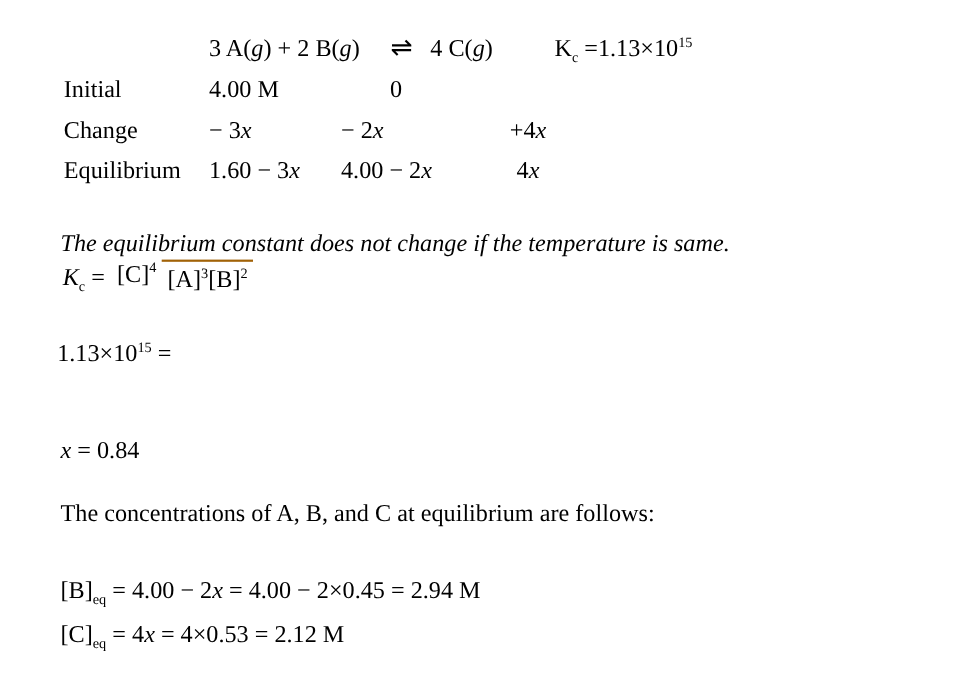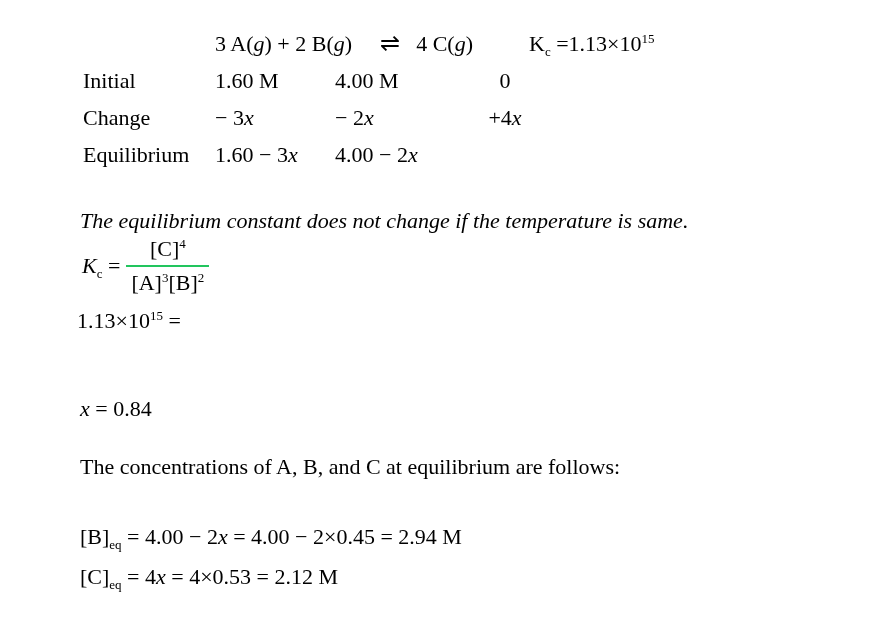--- a/index.html
+++ b/index.html
@@ -5,45 +5,44 @@
   html, body { margin: 0; padding: 0; background: #ffffff; }
   .page {
     position: relative;
     width: 692px;
     height: 630px;
     background: #ffffff;
     color: #000000;
     font-family: "Liberation Serif", "DejaVu Serif", serif;
     font-size: 22px;
     overflow: hidden;
-    margin-left: 25px;
   }
   .textline {
     position: absolute;
     white-space: nowrap;
     line-height: 30px;
   }
   .mathline {
     position: absolute;
     display: flex;
     align-items: center;
     white-space: nowrap;
   }
   .it { font-style: italic; }
   .sup { font-size: 13px; vertical-align: super; line-height: 0; }
   .sub { font-size: 13px; vertical-align: sub; line-height: 0; }
   .frac {
     display: inline-flex;
-    flex-direction: column;
-    align-items: center;
+    flex-direction: row;
+    align-items: flex-start;
     vertical-align: middle;
     margin-left: 6px;
   }
   .frac .num { padding: 0 5px 3px 5px; line-height: 26px; }
-  .frac .den { border-top: 2px solid #22c55e; padding: 3px 5px 0 5px; line-height: 26px; }
+  .frac .den { border-top: 2px solid #a16207; padding: 3px 5px 0 5px; line-height: 26px; }
   .ice-row {
     position: absolute;
     left: 58px;
     display: flex;
     line-height: 30px;
     white-space: nowrap;
   }
   .ice-row .lbl { width: 132px; text-align: left; }
   .ice-row .ca  { width: 120px; text-align: left; }
   .ice-row .cb  { width: 120px; text-align: left; }
@@ -59,34 +58,34 @@
 <body>
 
 <div class="page">
 
   <div class="textline" style="left:190px; top:28px;">
     <span><span>3 A(</span><span class="it">g</span><span>) + 2 B(</span><span class="it">g</span><span>)</span></span><span class="arrow">⇌</span><span><span>4 C(</span><span class="it">g</span><span>)</span></span><span class="kc-top"><span>K</span><span class="sub">c</span><span> =1.13×10</span><span class="sup">15</span></span>
   </div>
 
   <div class="ice-row" style="top:66px;">
     <span class="lbl">Initial</span>
-    <span class="ca"><span>1.60 M</span></span>
     <span class="cb"><span>4.00 M</span></span>
     <span class="cc"><span>0</span></span>
   </div>
   <div class="ice-row" style="top:103px;">
     <span class="lbl">Change</span>
     <span class="ca"><span>− 3</span><span class="it">x</span></span>
     <span class="cb"><span>− 2</span><span class="it">x</span></span>
     <span class="cc"><span>+4</span><span class="it">x</span></span>
   </div>
   <div class="ice-row" style="top:140px;">
     <span class="lbl">Equilibrium</span>
     <span class="ca"><span>1.60 − 3</span><span class="it">x</span></span>
     <span class="cb"><span>4.00 − 2</span><span class="it">x</span></span>
+    <span class="cc"><span>4</span><span class="it">x</span></span>
   </div>
 
   <div class="textline" style="left:55px; top:206px;font-style:italic;">The equilibrium constant does not change if the temperature is same.</div>
 
   <div class="mathline" style="left:57px; top:236px;">
     <span><span class="it">K</span><span class="sub">c</span><span> =</span></span>
     <span class="frac">
       <span class="num"><span>[C]</span><span class="sup">4</span></span>
       <span class="den"><span>[A]</span><span class="sup">3</span><span>[B]</span><span class="sup">2</span></span>
     </span>

